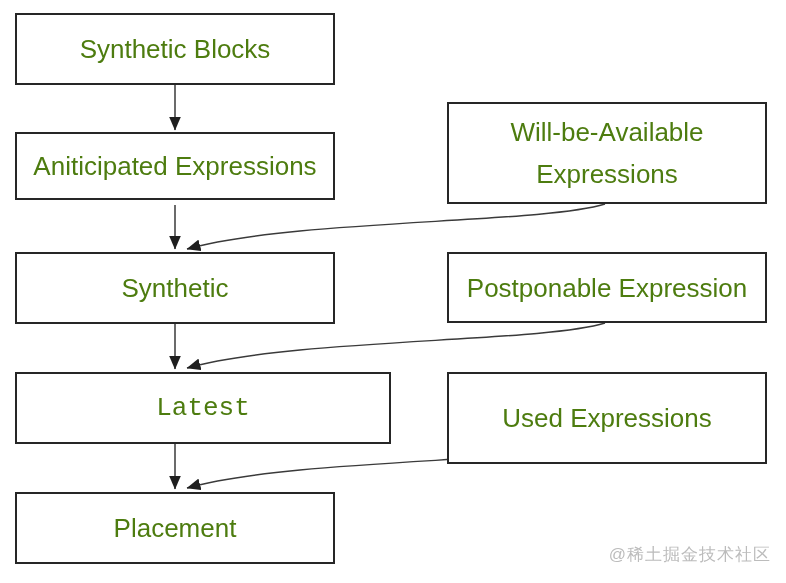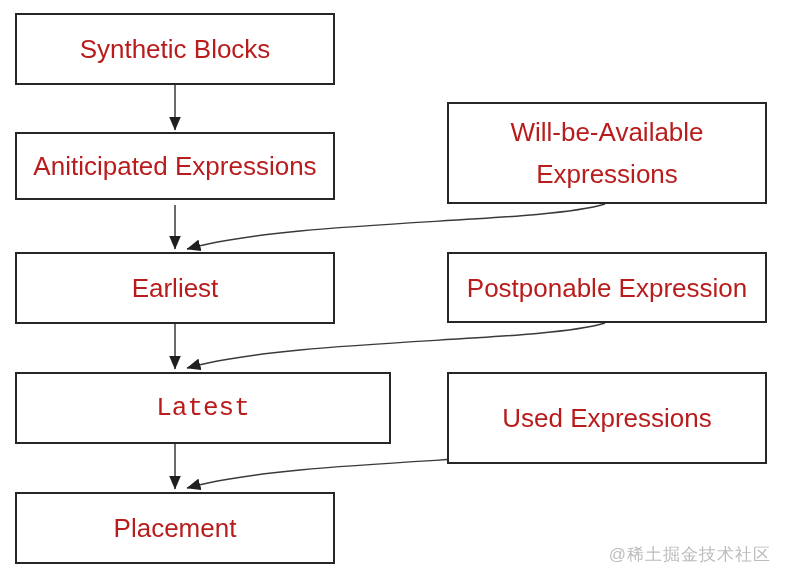--- a/index.html
+++ b/index.html
@@ -24,21 +24,21 @@
   }
   .node {
     position: absolute;
     box-sizing: border-box;
     border: 2px solid #262626;
     background: #ffffff;
     display: flex;
     align-items: center;
     justify-content: center;
     text-align: center;
-    color: #b91c1c;
+    color: #4d7c0f;
     font-size: 26px;
     line-height: 42px;
     padding: 8px 10px;
   }
   
   .n-synthetic   { left: 15px;  top: 13px;  width: 320px; height: 72px; }
   .n-anticipated { left: 15px;  top: 132px; width: 320px; height: 68px; }
   .n-earliest    { left: 15px;  top: 252px; width: 320px; height: 72px; }
   .n-latest      { left: 15px;  top: 372px; width: 376px; height: 72px; font-family: Liberation Mono, monospace; }
   .n-placement   { left: 15px;  top: 492px; width: 320px; height: 72px; }
@@ -79,21 +79,21 @@
     <path d="M605,443 C540,463 295,458 187,488" fill="none" stroke="#3a3a3a" stroke-width="1.4" marker-end="url(#arrow)"></path>
   </svg>
 
   <div class="node n-synthetic">
     <span>Synthetic Blocks</span>
   </div>
   <div class="node n-anticipated">
     <span>Aniticipated Expressions</span>
   </div>
   <div class="node n-earliest">
-    <span>Earliest</span>
+    <span>Synthetic</span>
   </div>
   <div class="node n-latest">
     <span>Latest</span>
   </div>
   <div class="node n-placement">
     <span>Placement</span>
   </div>
 
   <div class="node n-willbe">
     <span>Will-be-Available Expressions</span>

